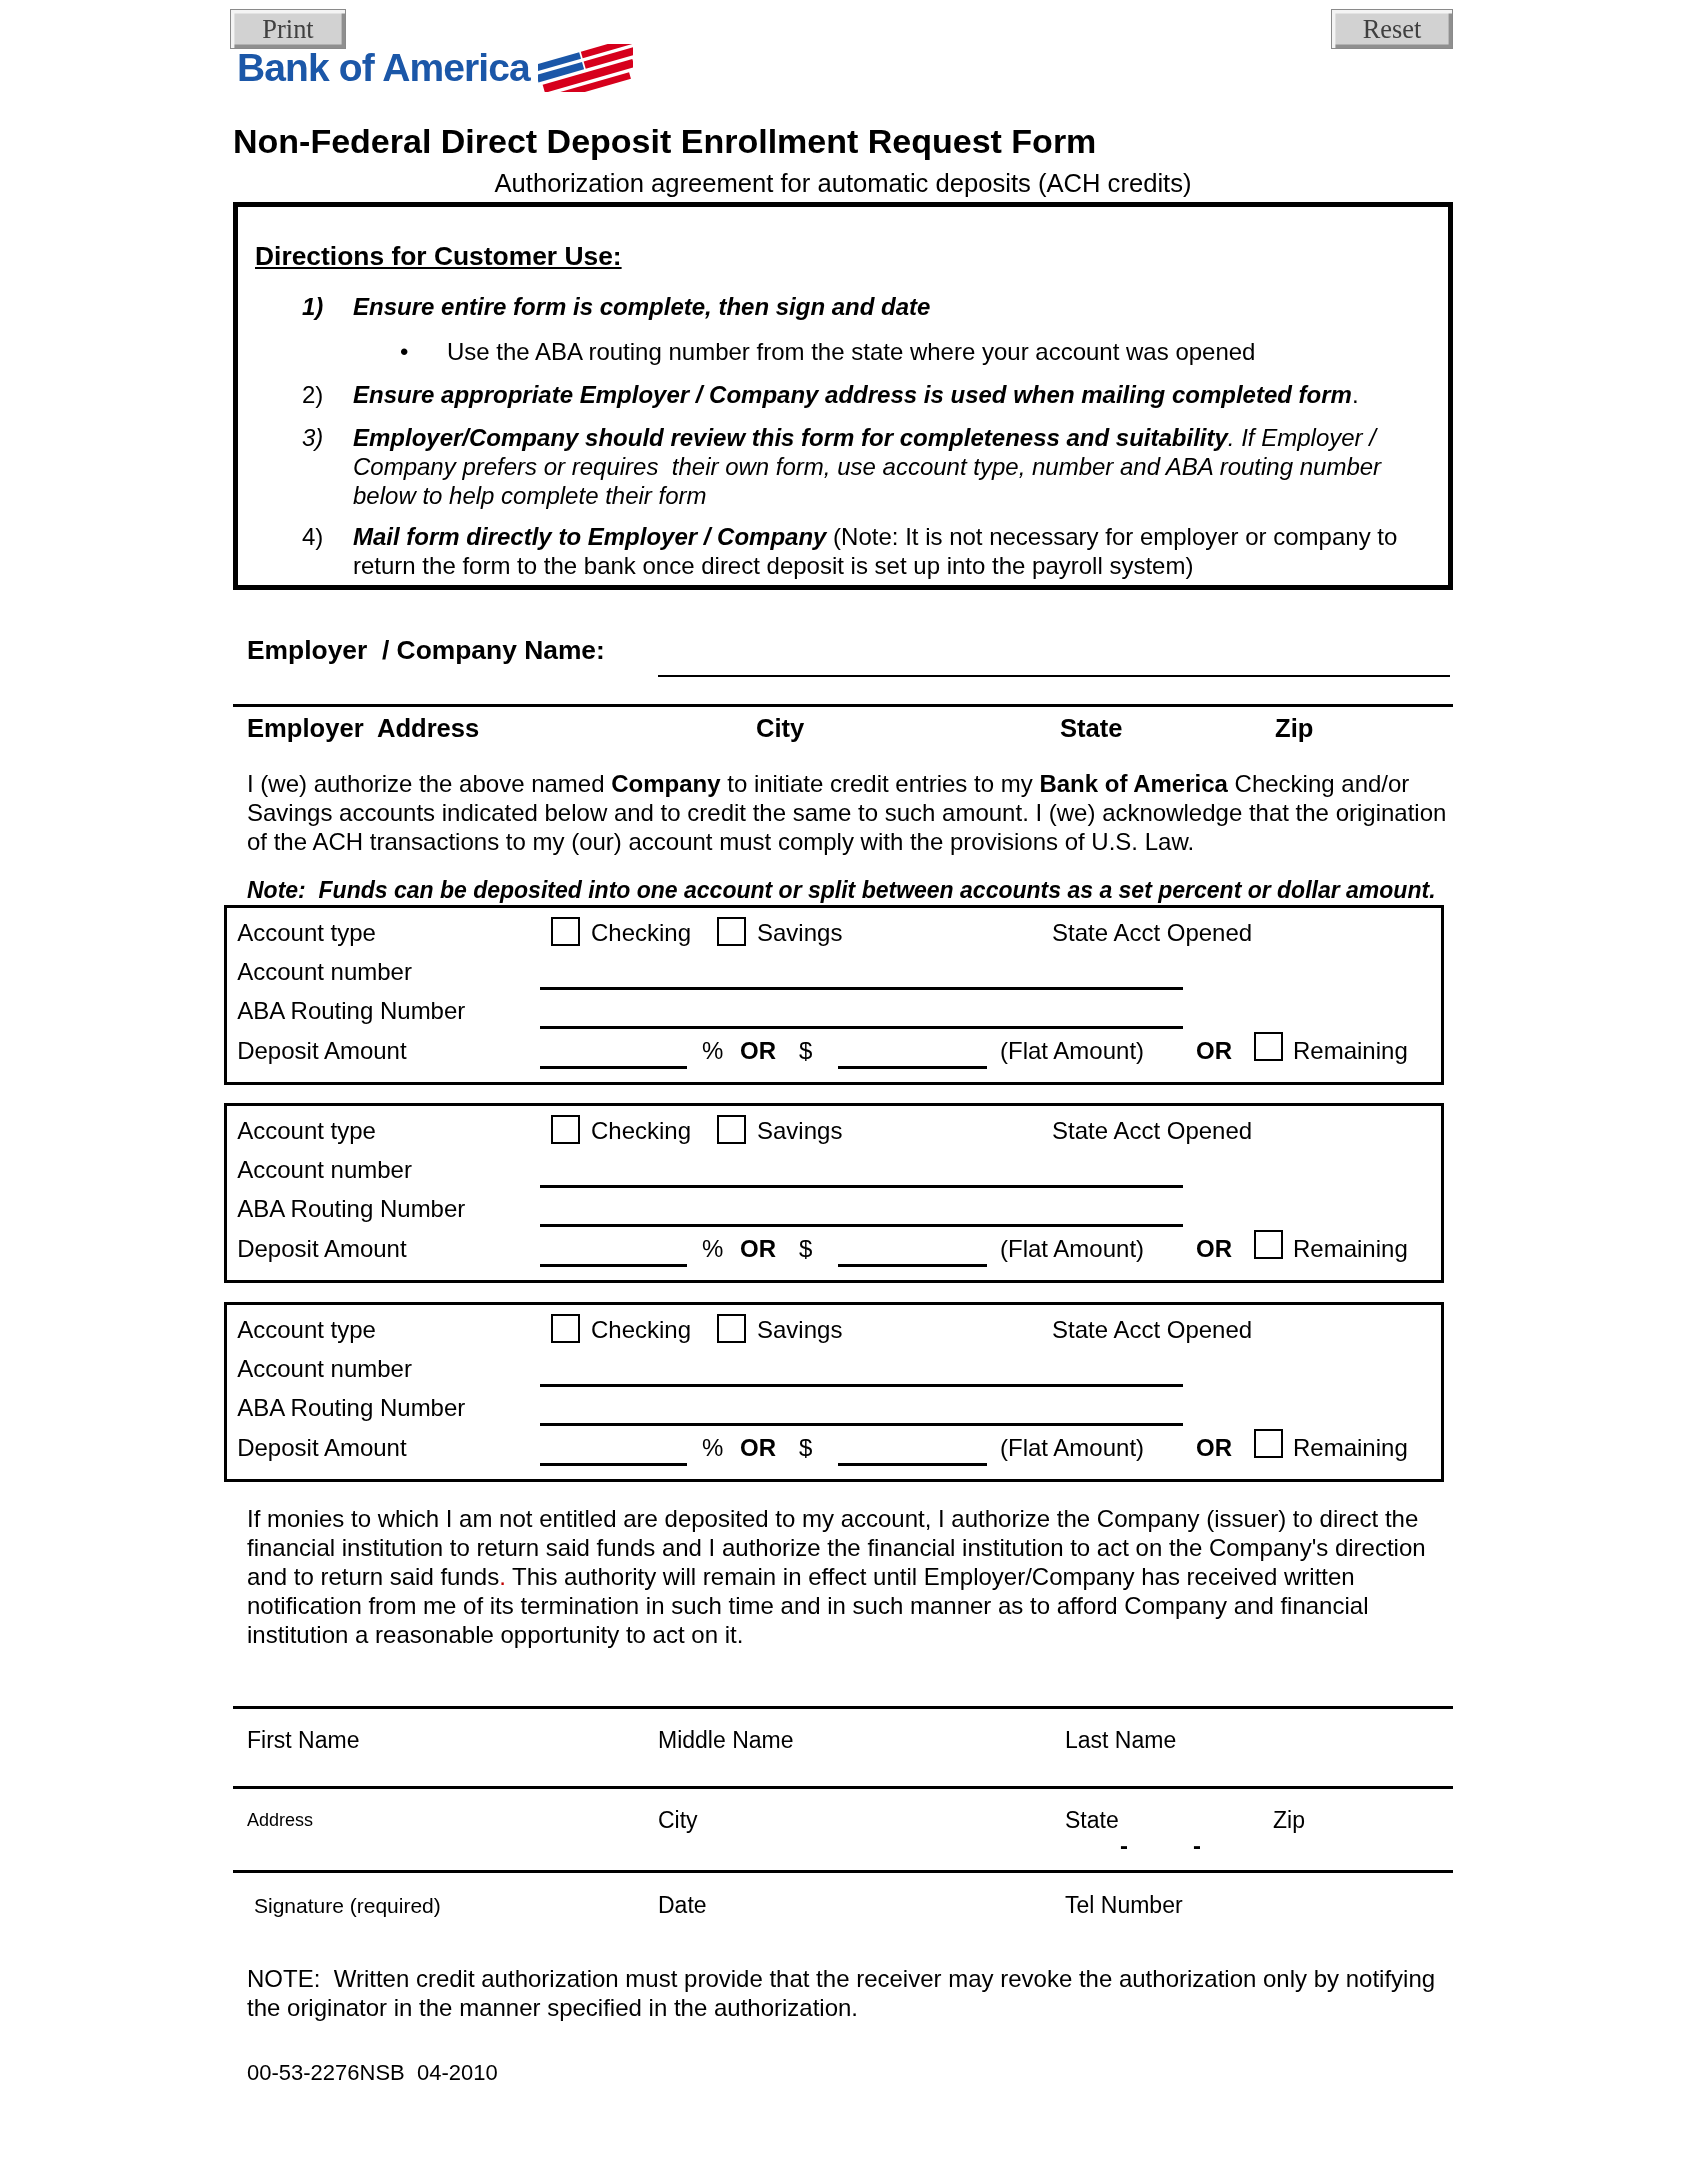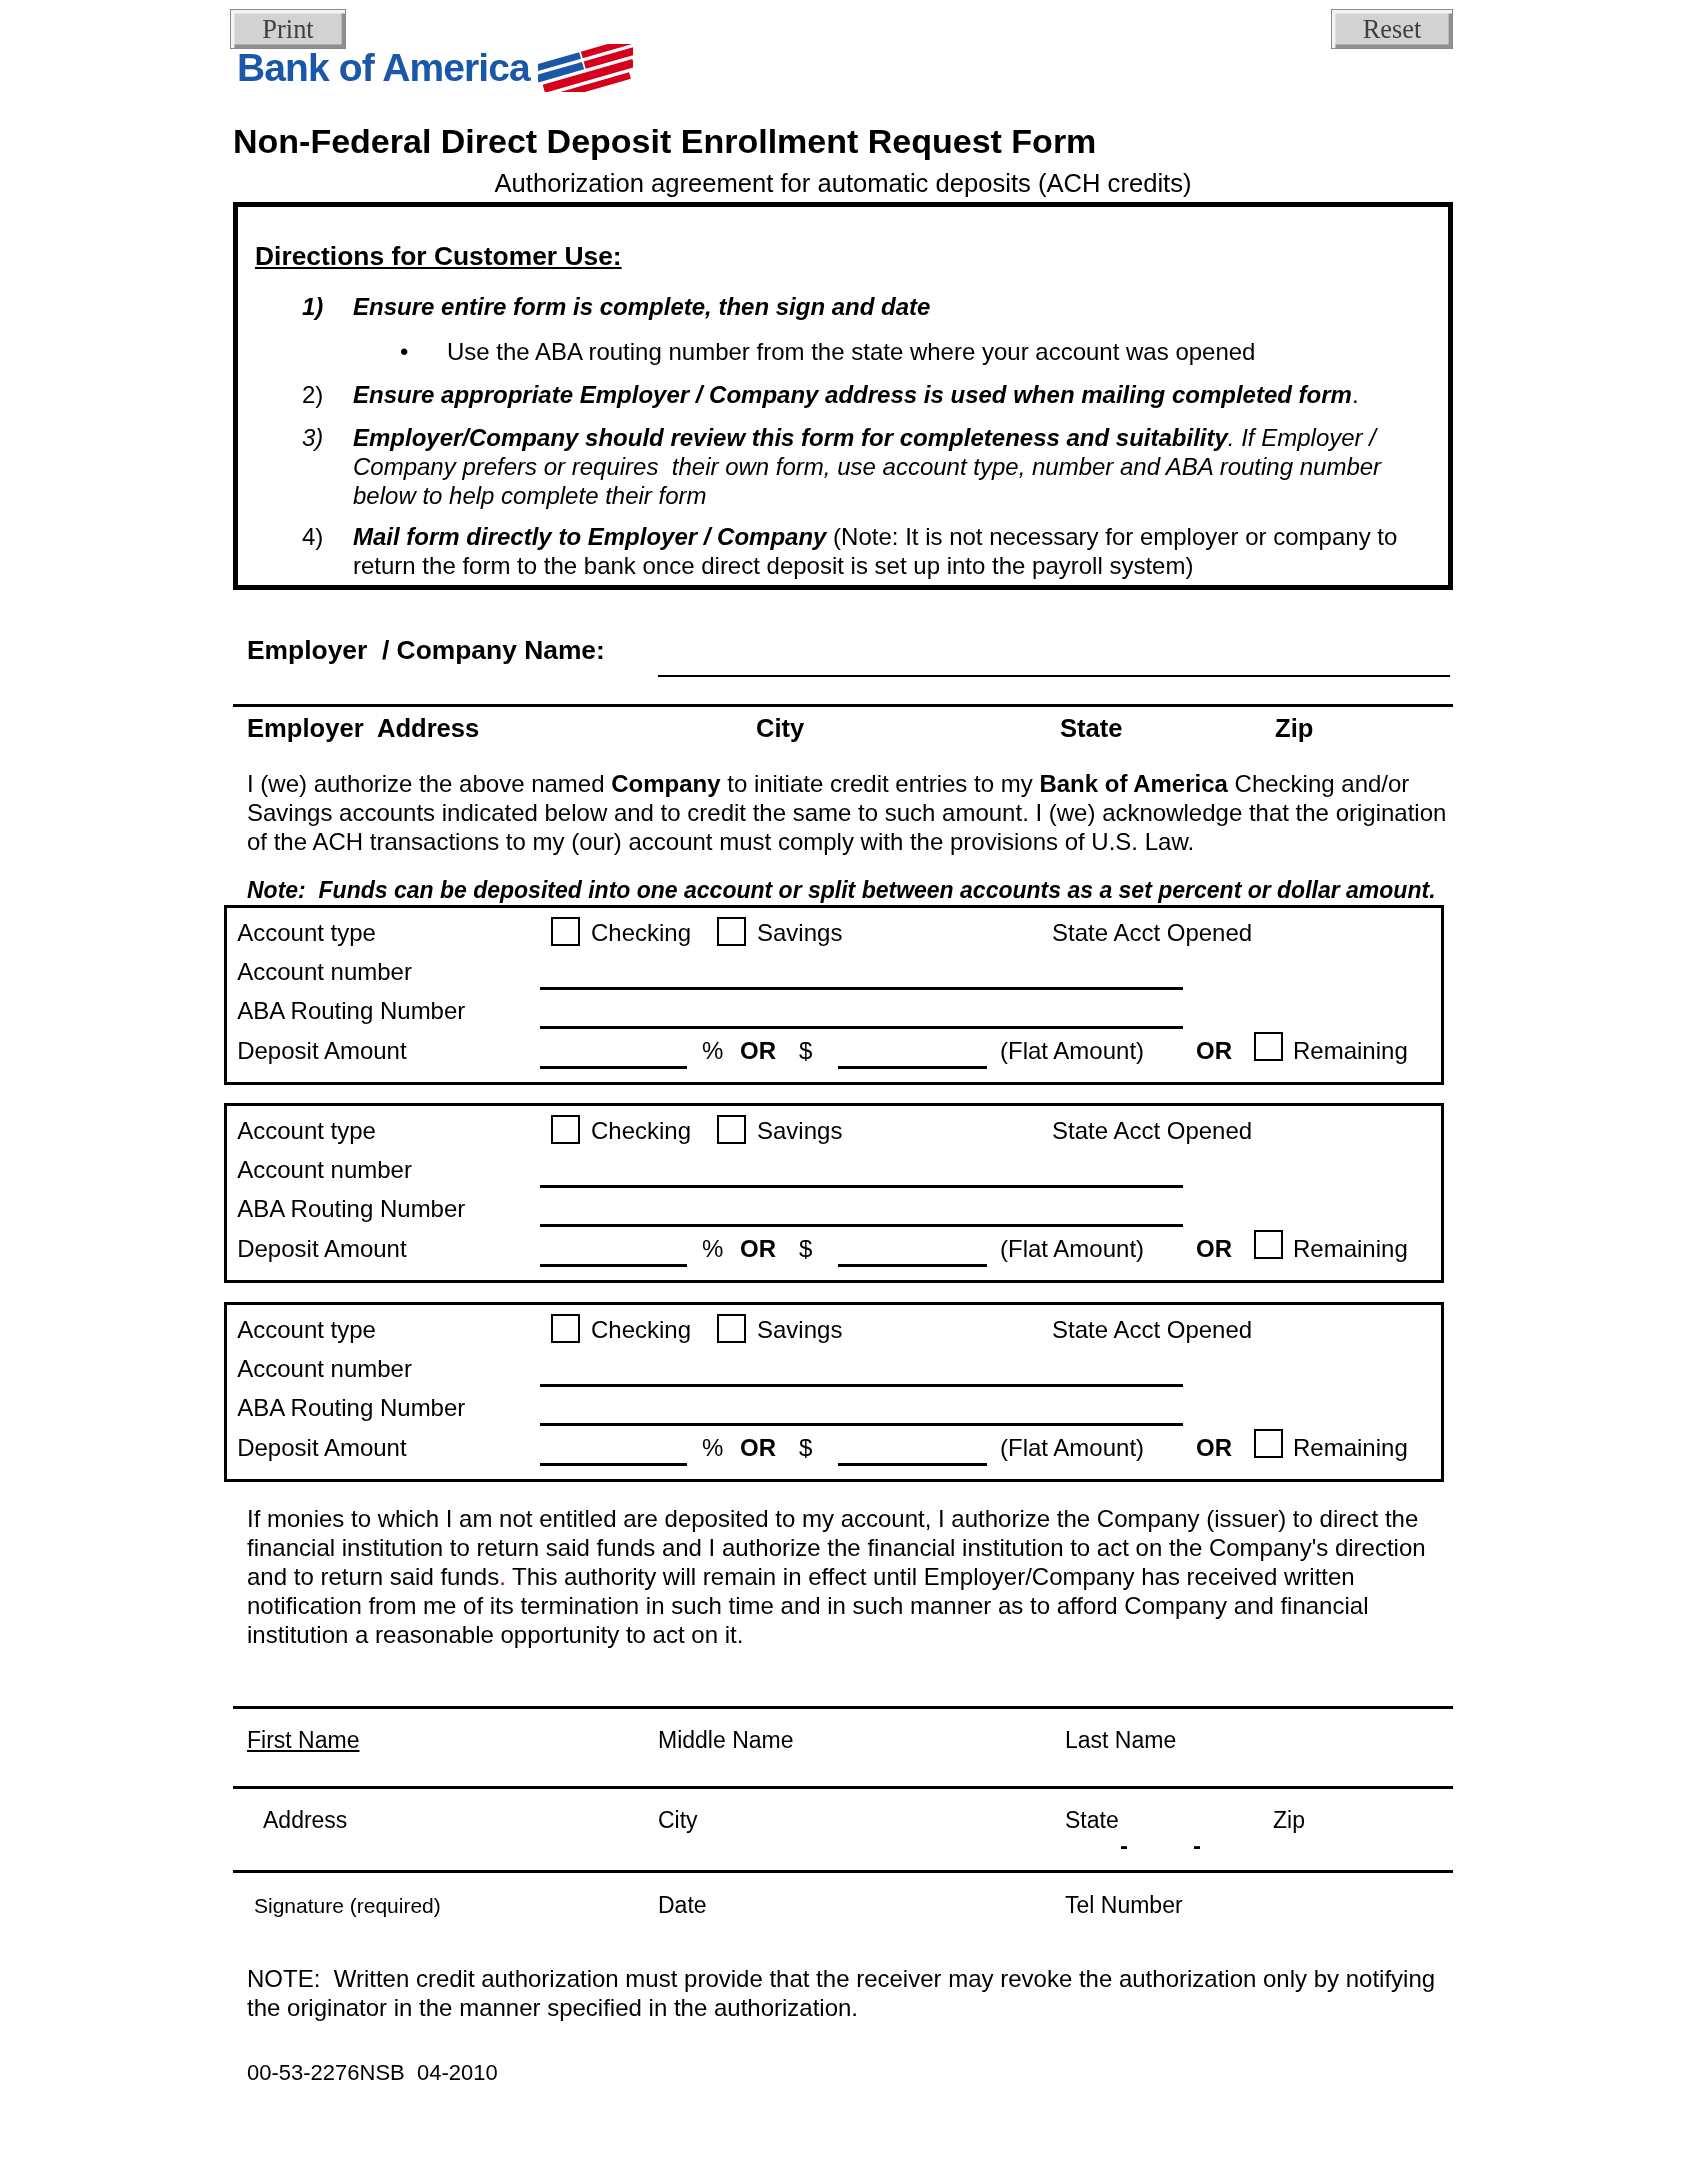--- a/index.html
+++ b/index.html
@@ -212,26 +212,26 @@
     <span class="lbl bold" style="left:969px;top:128px;" data-bind="account_box.or2">OR</span>
     <span class="cb" style="left:1027px;top:124px;"></span>
     <span class="lbl" style="left:1066px;top:128px;" data-bind="account_box.remaining_label">Remaining</span>
   </div>
 
   <div class="para" style="top:1504px;">
     <span data-bind="liability.part1">If monies to which I am not entitled are deposited to my account, I authorize the Company (issuer) to direct the financial institution to return said funds and I authorize the financial institution to act on the Company's direction and to return said funds</span><span class="red" data-bind="liability.red_period">.</span><span data-bind="liability.part2"> This authority will remain in effect until Employer/Company has received written notification from me of its termination in such time and in such manner as to afford Company and financial institution a reasonable opportunity to act on it.</span>
   </div>
 
   <div class="rule" style="left:233px;top:1706px;width:1220px;"></div>
-  <span class="abs t28" style="left:247px;top:1726px;font-size:23px;text-decoration:underline;" data-bind="personal.first_name_label">First Name</span>
+  <span class="abs t28" style="left:247px;top:1726px;font-size:23px;" data-bind="personal.first_name_label">First Name</span>
   <span class="abs t28" style="left:658px;top:1726px;font-size:23px;" data-bind="personal.middle_name_label">Middle Name</span>
   <span class="abs t28" style="left:1065px;top:1726px;font-size:23px;" data-bind="personal.last_name_label">Last Name</span>
 
   <div class="rule" style="left:233px;top:1786px;width:1220px;"></div>
-  <span class="abs t28" style="left:247px;top:1806px;font-size:23px;margin-left:16px;" data-bind="personal.address_label">Address</span>
+  <span class="abs t28" style="left:247px;top:1806px;font-size:18px;" data-bind="personal.address_label">Address</span>
   <span class="abs t28" style="left:658px;top:1806px;font-size:23px;" data-bind="personal.city_label">City</span>
   <span class="abs t28" style="left:1065px;top:1806px;font-size:23px;" data-bind="personal.state_label">State</span>
   <span class="abs t28" style="left:1273px;top:1806px;font-size:23px;" data-bind="personal.zip_label">Zip</span>
   <span class="abs t28 bold" style="left:1120px;top:1831px;" data-bind="personal.tel_dash1">-</span>
   <span class="abs t28 bold" style="left:1193px;top:1831px;" data-bind="personal.tel_dash2">-</span>
 
   <div class="rule" style="left:233px;top:1870px;width:1220px;"></div>
   <span class="abs t28" style="left:254px;top:1891px;font-size:21px;" data-bind="personal.signature_label">Signature (required)</span>
   <span class="abs t28" style="left:658px;top:1891px;font-size:23px;" data-bind="personal.date_label">Date</span>
   <span class="abs t28" style="left:1065px;top:1891px;font-size:23px;" data-bind="personal.tel_label">Tel Number</span>

